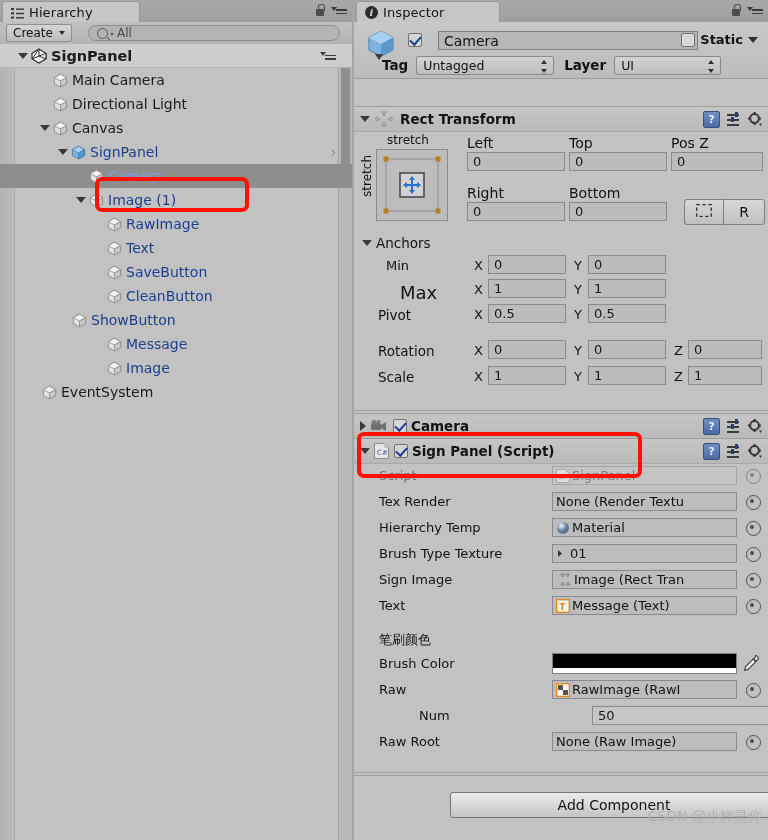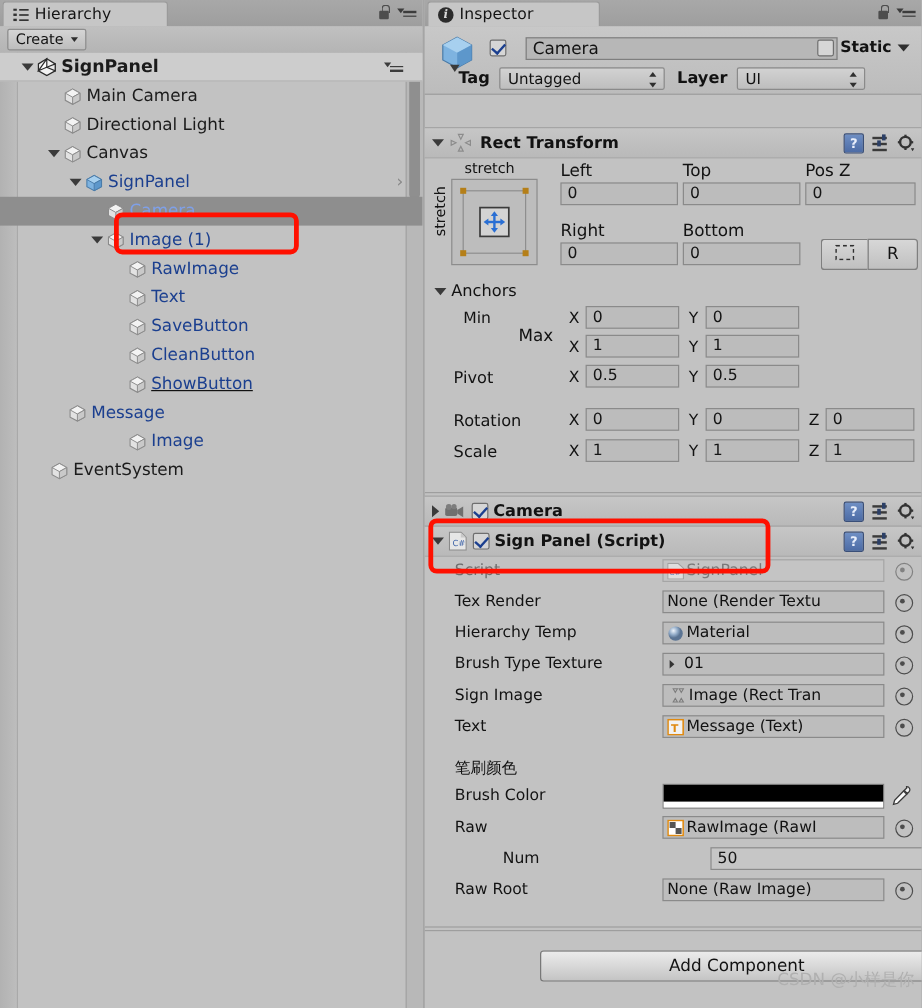--- a/index.html
+++ b/index.html
@@ -184,20 +184,25 @@
           <i></i>
           <i></i>
         </span>
     </div>
 
     <div class="h-toolbar">
       <div class="create-btn">
         <span>Create</span>
         <span class="caret-d"></span>
       </div>
+      <div class="search-box">
+        <span class="mag"></span>
+        <span class="mag-caret"></span>
+        <span>All</span>
+      </div>
     </div>
 
     <div class="h-tree">
       <div class="h-gutter"></div>
       <div class="h-scroll">
           <div class="thumb"></div>
         </div>
 
       <div class="row root" style="padding-left:18px;">
         <span class="tri"></span>
@@ -322,32 +327,32 @@
             <span class="tri hidden"></span>
             <span class="cube">
               <svg width="15" height="15" viewBox="0 0 15 15">
                 <polygon points="7.5,1.2 13.6,4.6 13.6,10.6 7.5,13.9 1.4,10.6 1.4,4.6" fill="#e2e2e2" stroke="#8a8a8a" stroke-width="0.9"></polygon>
                 <polygon points="7.5,1.2 13.6,4.6 7.5,8 1.4,4.6" fill="#f3f3f3" stroke="#8a8a8a" stroke-width="0.8"></polygon>
                 <polygon points="7.5,8 13.6,4.6 13.6,10.6 7.5,13.9" fill="#c9c9c9" stroke="#8a8a8a" stroke-width="0.8"></polygon>
               </svg>
             </span>
             <span class="nm blue">CleanButton</span>
           </div>
-          <div class="row" style="padding-left: 94px; text-decoration: underline;">
+          <div class="row" style="padding-left: 59px;">
             <span class="tri hidden"></span>
             <span class="cube">
               <svg width="15" height="15" viewBox="0 0 15 15">
                 <polygon points="7.5,1.2 13.6,4.6 13.6,10.6 7.5,13.9 1.4,10.6 1.4,4.6" fill="#e2e2e2" stroke="#8a8a8a" stroke-width="0.9"></polygon>
                 <polygon points="7.5,1.2 13.6,4.6 7.5,8 1.4,4.6" fill="#f3f3f3" stroke="#8a8a8a" stroke-width="0.8"></polygon>
                 <polygon points="7.5,8 13.6,4.6 13.6,10.6 7.5,13.9" fill="#c9c9c9" stroke="#8a8a8a" stroke-width="0.8"></polygon>
               </svg>
             </span>
             <span class="nm blue">ShowButton</span>
           </div>
-          <div class="row" style="padding-left: 44px;">
+          <div class="row" style="padding-left: 94px;">
             <span class="tri hidden"></span>
             <span class="cube">
               <svg width="15" height="15" viewBox="0 0 15 15">
                 <polygon points="7.5,1.2 13.6,4.6 13.6,10.6 7.5,13.9 1.4,10.6 1.4,4.6" fill="#e2e2e2" stroke="#8a8a8a" stroke-width="0.9"></polygon>
                 <polygon points="7.5,1.2 13.6,4.6 7.5,8 1.4,4.6" fill="#f3f3f3" stroke="#8a8a8a" stroke-width="0.8"></polygon>
                 <polygon points="7.5,8 13.6,4.6 13.6,10.6 7.5,13.9" fill="#c9c9c9" stroke="#8a8a8a" stroke-width="0.8"></polygon>
               </svg>
             </span>
             <span class="nm blue">Message</span>
           </div>
@@ -528,21 +533,21 @@
       <span style="position:absolute;left:32px;top:151px;font-size:13px;">Min</span>
       <span style="position:absolute;left:120px;top:151px;font-size:13px;">X</span>
       <div class="inp" style="position:absolute;left:134px;top:148px;width:78px;">
           <span>0</span>
         </div>
       <span style="position:absolute;left:220px;top:151px;font-size:13px;">Y</span>
       <div class="inp" style="position:absolute;left:234px;top:148px;width:78px;">
           <span>0</span>
         </div>
 
-      <span style="position:absolute;left:46px;top:165px;font-size:14px;margin-left:32px;">Max</span>
+      <span style="position:absolute;left:46px;top:175px;font-size:18px;">Max</span>
       <span style="position:absolute;left:120px;top:175px;font-size:13px;">X</span>
       <div class="inp" style="position:absolute;left:134px;top:172px;width:78px;">
           <span>1</span>
         </div>
       <span style="position:absolute;left:220px;top:175px;font-size:13px;">Y</span>
       <div class="inp" style="position:absolute;left:234px;top:172px;width:78px;">
           <span>1</span>
         </div>
 
       <span style="position:absolute;left:24px;top:200px;font-size:13.5px;">Pivot</span>

